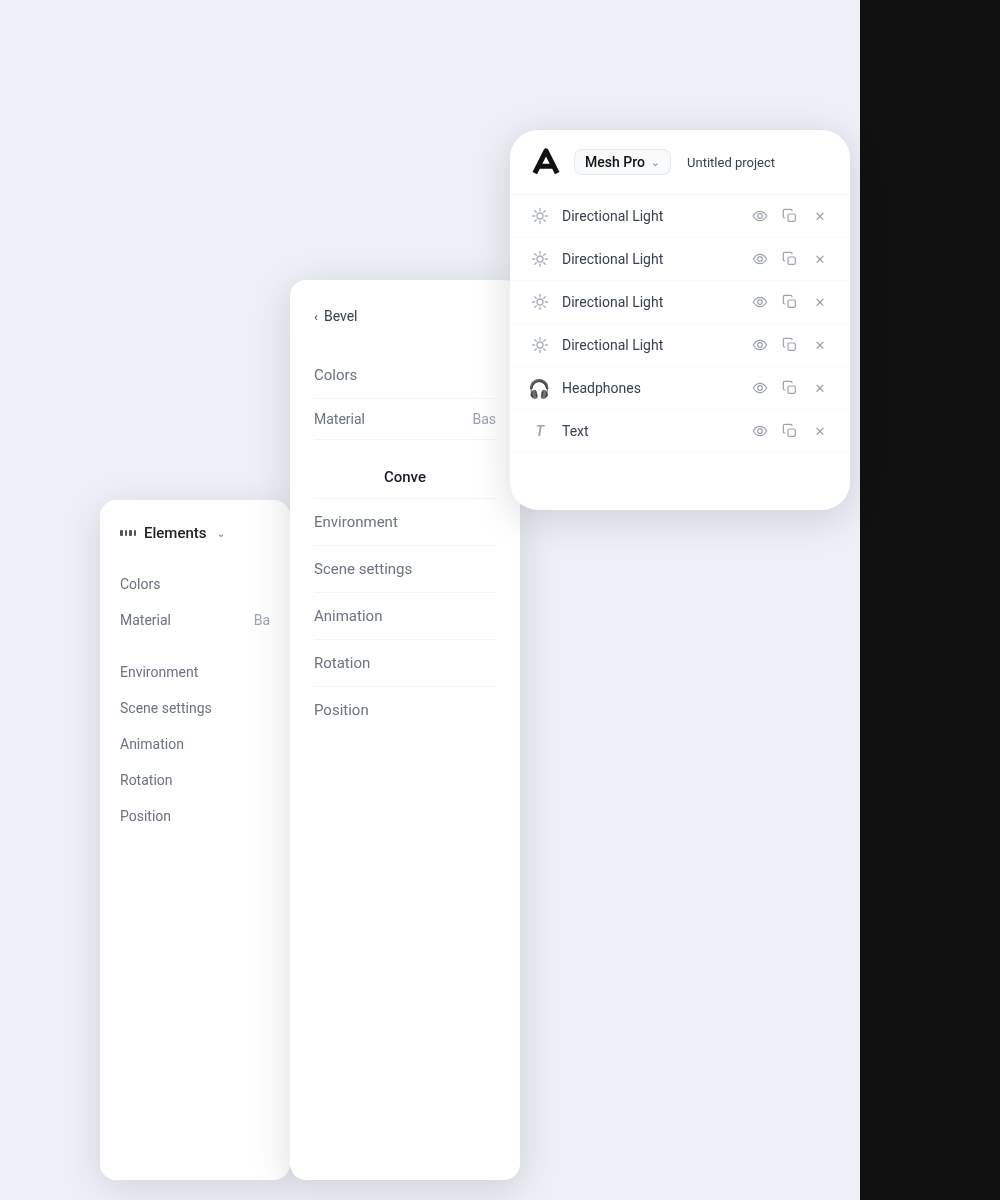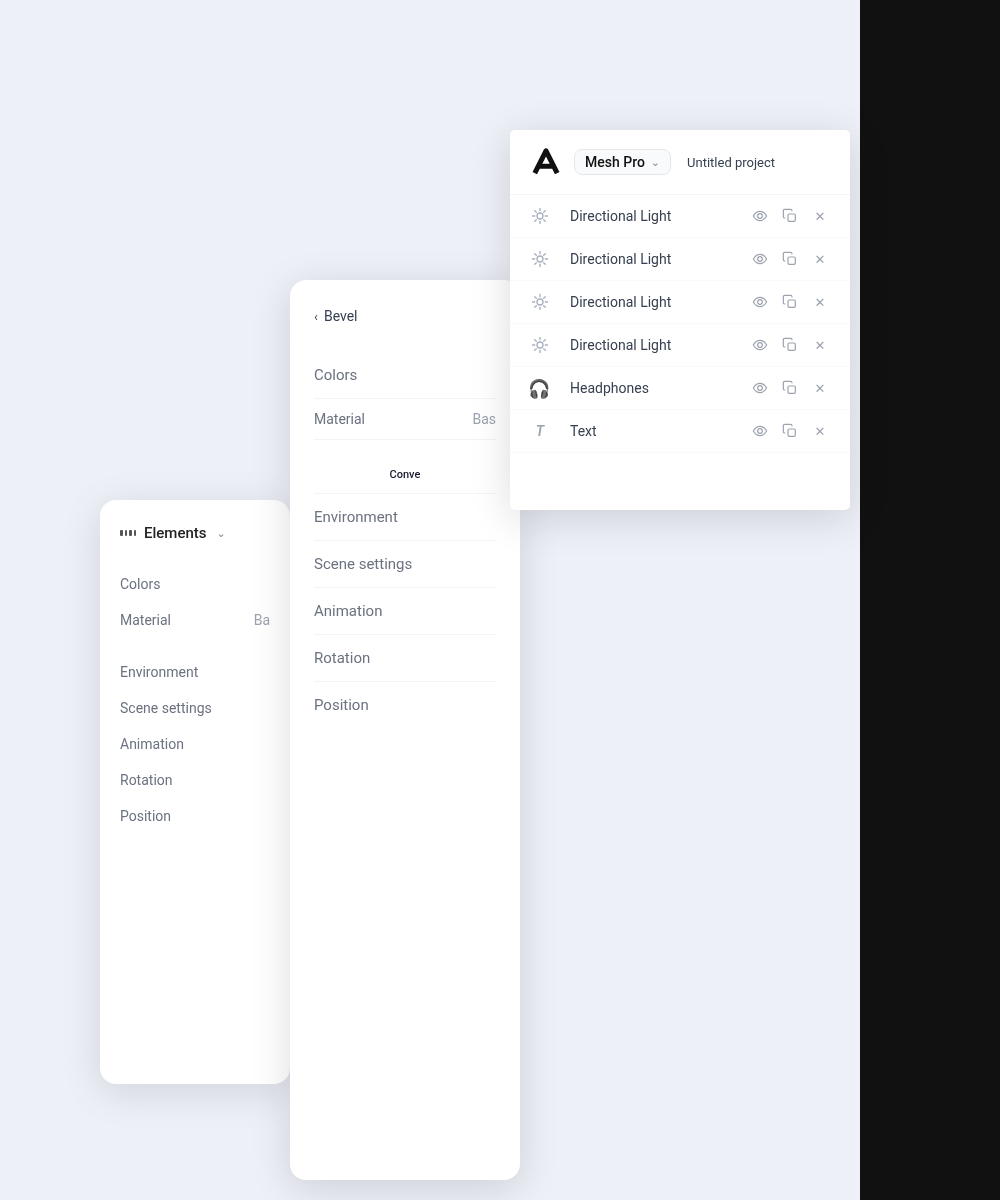--- a/index.html
+++ b/index.html
@@ -23,21 +23,21 @@
       background: #111;
       clip-path: polygon(260px 0, 100% 0, 100% 100%, 260px 100%);
     }
 
     
     .panel-left {
       position: absolute;
       left: 100px;
       top: 500px;
       width: 190px;
-      height: 584px;
+      height: 680px;
       background: #fff;
       border-radius: 16px;
       box-shadow: 0 8px 40px rgba(0,0,0,0.12);
       padding: 24px 20px;
       overflow: hidden;
     }
 
     .panel-left .elements-header {
       display: flex;
       align-items: center;
@@ -223,38 +223,38 @@
       height: 8px;
       background: #1a1a2e;
       border-radius: 4px;
     }
 
     .convert-btn {
       margin-top: 16px;
       padding: 12px;
       background: #fff;
       border: none;
-      font-size: 11px;
+      font-size: 15px;
       font-weight: 500;
       color: #1a1a2e;
       text-align: center;
       cursor: pointer;
       width: 100%;
       border-bottom: 1px solid #f3f4f6;
     }
 
     
     .panel-main {
       position: absolute;
       left: 510px;
       top: 130px;
       width: 340px;
       height: 380px;
       background: #fff;
-      border-radius: 5px;
+      border-radius: 28px;
       box-shadow: 0 8px 40px rgba(0,0,0,0.14);
       overflow: hidden;
     }
 
     .panel-main-header {
       display: flex;
       align-items: center;
       padding: 16px 20px;
       border-bottom: 1px solid #f3f4f6;
       gap: 12px;
@@ -294,21 +294,21 @@
 
     .scene-list {
       padding: 0;
     }
 
     .scene-item {
       display: flex;
       align-items: center;
       padding: 11px 20px;
       border-bottom: 1px solid #f9fafb;
-      gap: 20px;
+      gap: 12px;
     }
 
     .scene-item-icon {
       width: 20px;
       height: 20px;
       display: flex;
       align-items: center;
       justify-content: center;
       color: #9ca3af;
       font-size: 16px;

